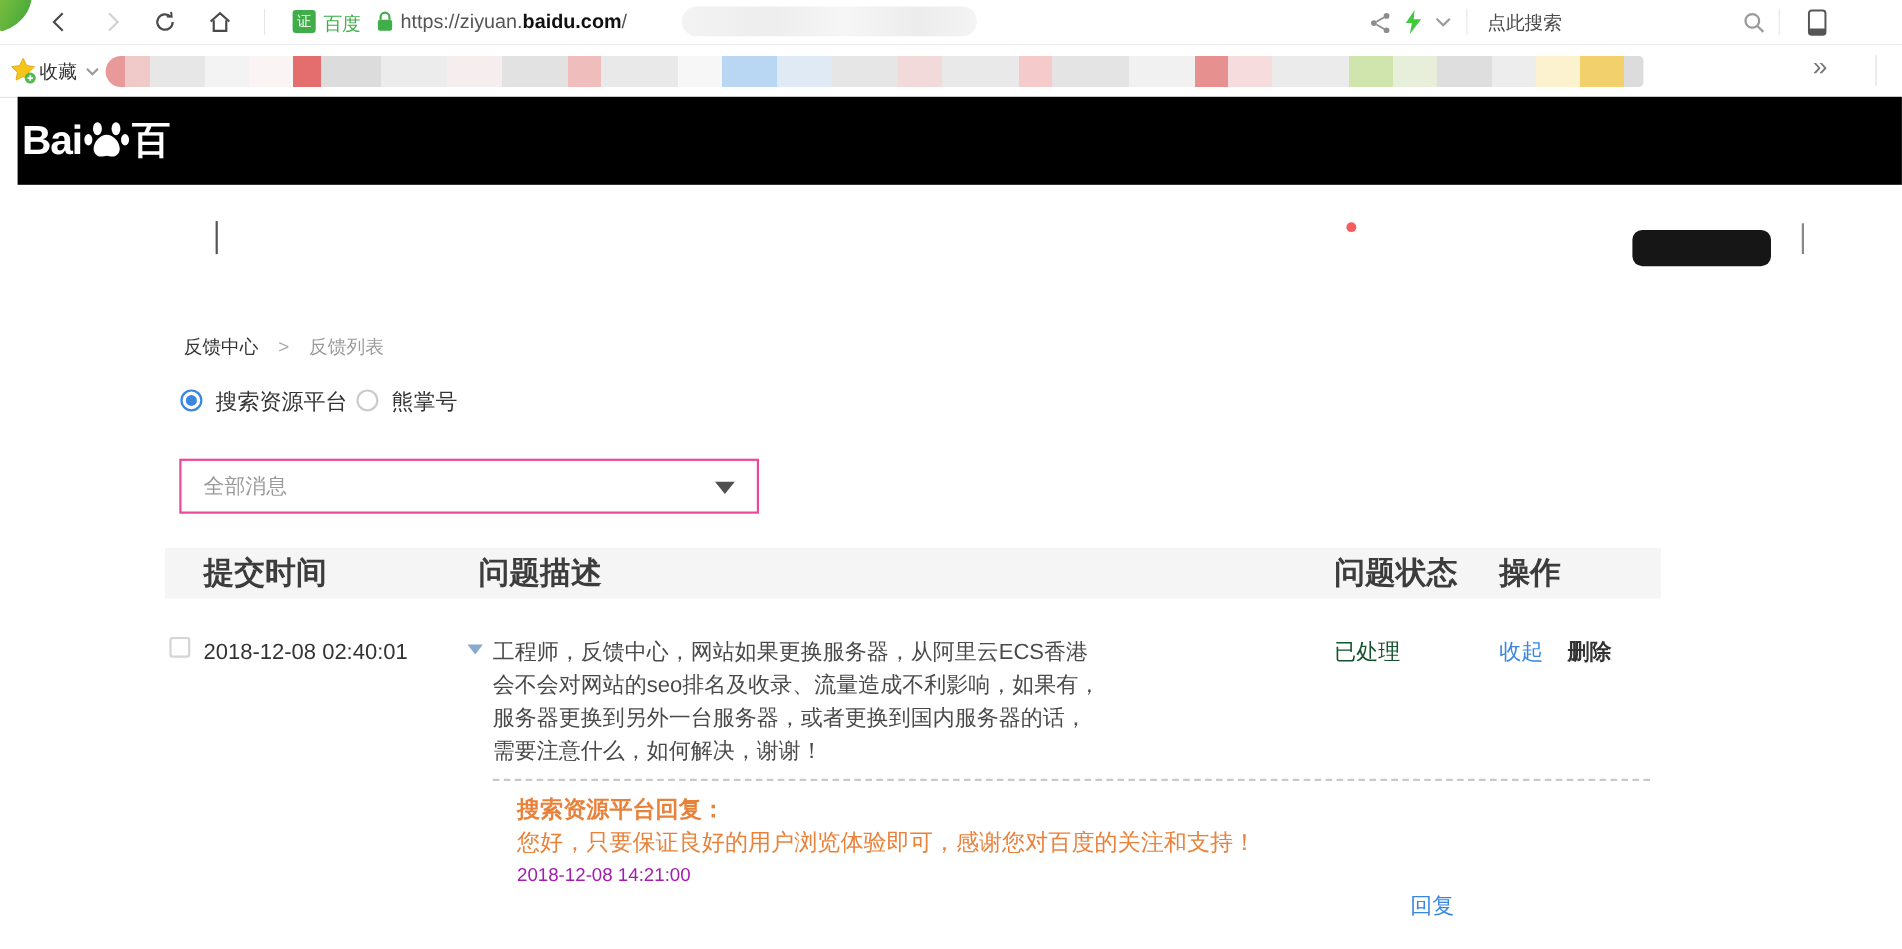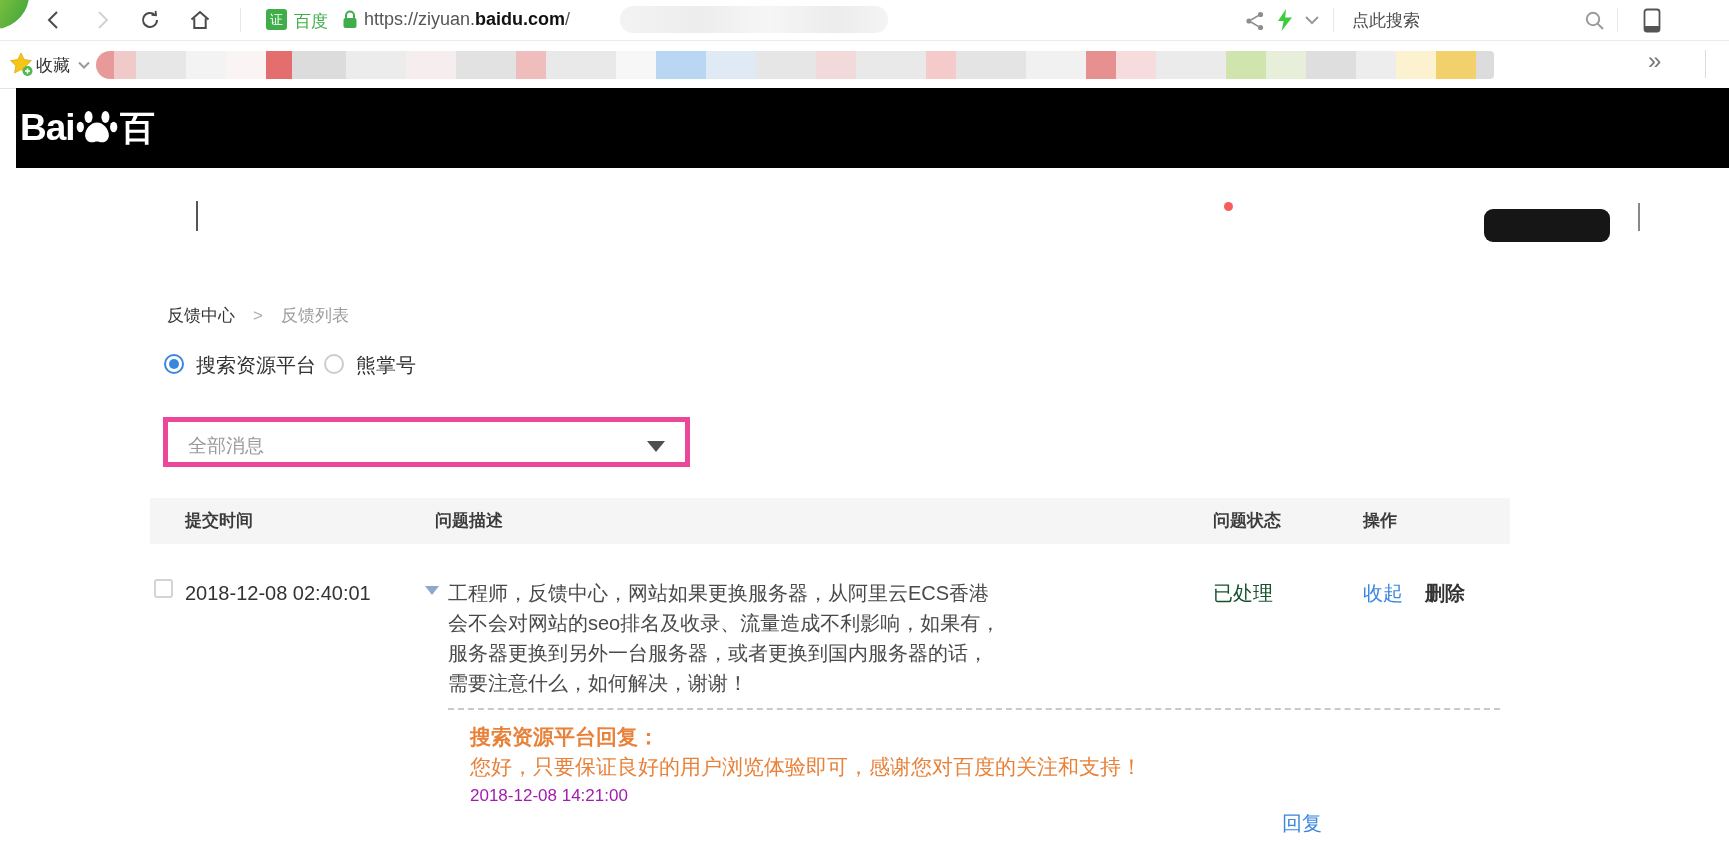--- a/index.html
+++ b/index.html
@@ -83,28 +83,28 @@
   .radio-outer{position:absolute;top:354px;width:20px;height:20px;border-radius:50%;box-sizing:border-box;background:#fff;cursor:pointer;}
   [data-name="radio-platform"]{left:164px;border:2px solid var(--blue,#2d7bf0);}
   [data-name="radio-platform"]::after{content:"";position:absolute;left:3px;top:3px;width:10px;height:10px;border-radius:50%;background:var(--blue,#2d7bf0);}
   [data-name="radio-xiongzhang"]{left:324px;border:2px solid #ccc;}
   .radio-label{position:absolute;top:352px;font-size:20px;color:#333;cursor:pointer;white-space:nowrap;}
   [data-name="radio-platform-label"]{left:196px;}
   [data-name="radio-xiongzhang-label"]{left:356px;}
 
   
   [data-name="message-filter-dropdown"]{position:absolute;left:163px;top:417px;width:527px;height:50px;box-sizing:border-box;
-      border:5px solid #ec4899;background:#fff;cursor:pointer;}
+      border:2px solid #ec4899;background:#fff;cursor:pointer;}
   [data-name="dropdown-value"]{position:absolute;left:20px;top:0;line-height:48px;font-size:19px;color:#9a9a9a;}
   [data-name="dropdown-caret-icon"]{position:absolute;right:20px;top:19px;width:0;height:0;
       border-left:9px solid transparent;border-right:9px solid transparent;border-top:11px solid #4f4f4f;}
 
   
   [data-name="table-header"]{position:absolute;left:150px;top:498px;width:1360px;height:46px;background:#f5f5f6;}
-  .th{position:absolute;top:0;line-height:46px;font-size:17px;font-weight:bold;color:#3c3c3c;white-space:nowrap;}
+  .th{position:absolute;top:0;line-height:46px;font-size:28px;font-weight:bold;color:#3c3c3c;white-space:nowrap;}
   [data-name="col-header-time"]{left:35px;}
   [data-name="col-header-desc"]{left:285px;}
   [data-name="col-header-status"]{left:1063px;}
   [data-name="col-header-actions"]{left:1213px;}
 
   [data-name="row-checkbox"]{position:absolute;left:154px;top:579px;width:19px;height:19px;box-sizing:border-box;
       border:2px solid #d4d4d4;border-radius:3px;background:#fff;cursor:pointer;}
   [data-name="row-submit-time"]{position:absolute;left:185px;top:578px;line-height:30px;font-size:20px;color:#333;white-space:nowrap;}
   [data-name="collapse-triangle-icon"]{position:absolute;left:425px;top:586px;width:0;height:0;cursor:pointer;
       border-left:7px solid transparent;border-right:7px solid transparent;border-top:9px solid #8aa9cf;}

